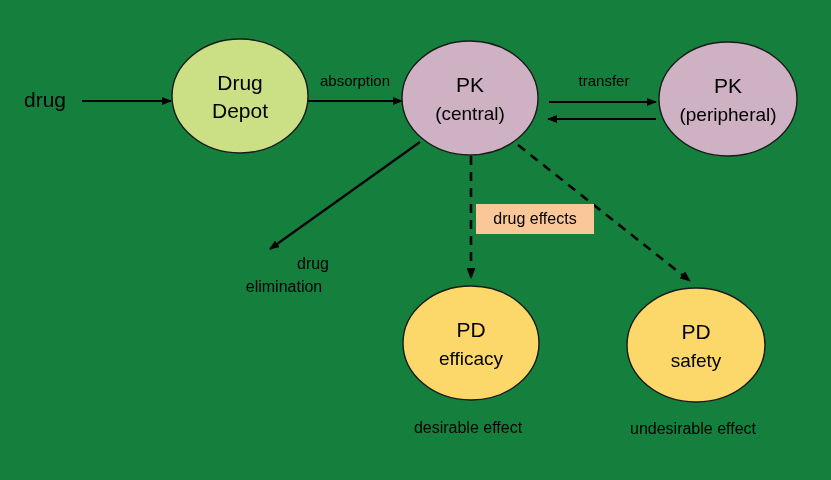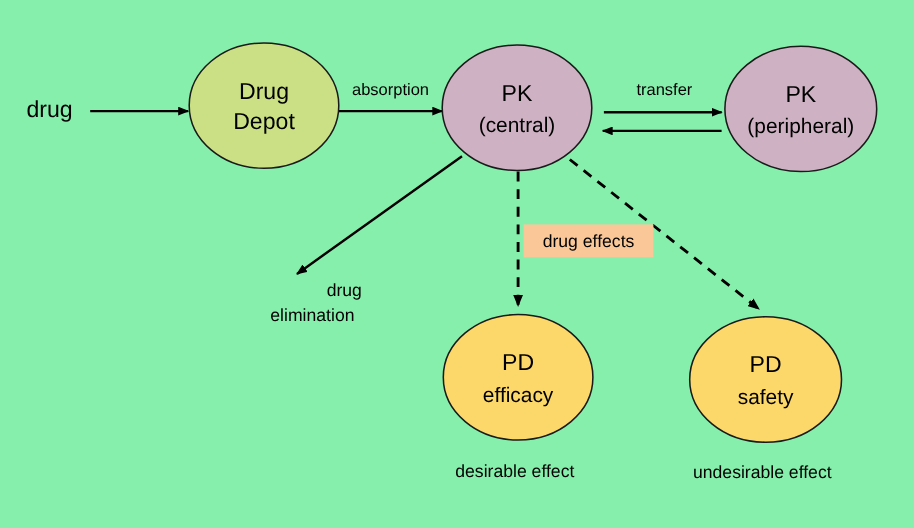--- a/index.html
+++ b/index.html
@@ -7,21 +7,21 @@
     padding: 0;
     background: #ffffff;
   }
   body {
     font-family: "Liberation Sans", sans-serif;
   }
   #canvas {
     position: relative;
     width: 831px;
     height: 480px;
-    background: #86efac;
+    background: #15803d;
     overflow: hidden;
   }
   #diagram-svg {
     position: absolute;
     left: 0;
     top: 0;
     width: 831px;
     height: 480px;
   }
   .node-label {

